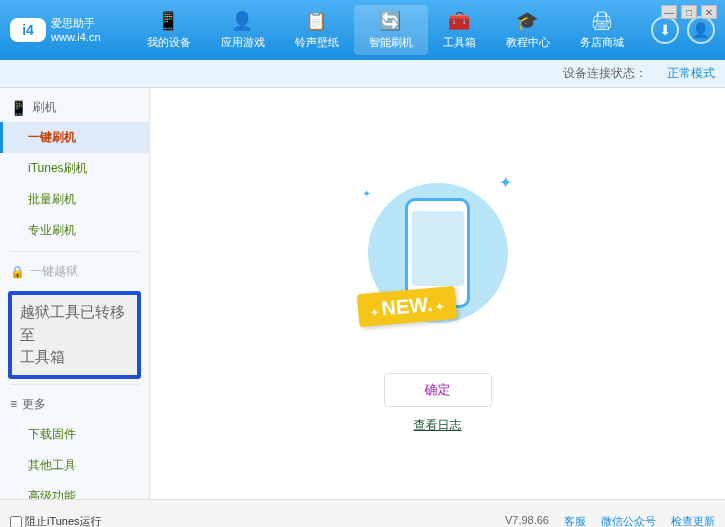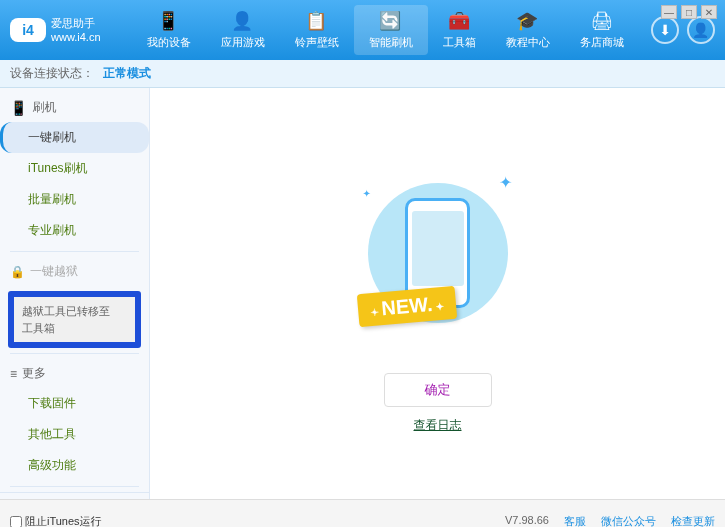--- a/index.html
+++ b/index.html
@@ -15,37 +15,37 @@
     .nav-item:hover, .nav-item.active { background: rgba(255,255,255,0.2); }
     .nav-item .nav-icon { font-size: 18px; }
     .header-actions { display: flex; gap: 8px; align-items: center; }
     .header-btn { width: 28px; height: 28px; border-radius: 50%; border: 2px solid rgba(255,255,255,0.7); display: flex; align-items: center; justify-content: center; color: white; cursor: pointer; font-size: 14px; }
 
     
     .window-controls { position: absolute; top: 5px; right: 8px; display: flex; gap: 4px; }
     .wc { width: 16px; height: 14px; display: flex; align-items: center; justify-content: center; font-size: 10px; cursor: pointer; color: #666; background: #ddd; border: 1px solid #bbb; }
 
     
-    .status-bar { background: #e8f4fd; border-bottom: 1px solid #c8e0f0; height: 28px; display: flex; align-items: center; padding: 0 10px; font-size: 12px; color: #333; }
+    .status-bar { background: #e8f4fd; border-bottom: 1px solid #c8e0f0; height: 28px; display: flex; align-items: center; padding: 0 10px; font-size: 12px; color: #333; justify-content: flex-end; }
     .status-label { color: #666; }
-    .status-value { color: #1a8fe0; font-weight: bold; margin-left: 9px; }
+    .status-value { color: #1a8fe0; font-weight: normal; margin-left: 20px; }
 
     
     .main { display: flex; height: calc(527px - 60px - 28px - 28px); }
 
     
     .sidebar { width: 150px; background: #f5f8fc; border-right: 1px solid #dde8f5; overflow-y: auto; flex-shrink: 0; }
     .sidebar-section { margin-top: 5px; }
     .sidebar-section-header { display: flex; align-items: center; gap: 5px; padding: 6px 10px; color: #666; font-size: 12px; }
     .sidebar-section-icon { font-size: 14px; color: #1a8fe0; }
     .sidebar-item { padding: 7px 15px 7px 25px; cursor: pointer; color: #4d7c0f; font-size: 12px; border-left: 3px solid transparent; }
-    .sidebar-item.active { background: #deeaf8; border-left: 3px solid #1a8fe0; color: #404040; font-weight: normal; border-radius: 12px; }
+    .sidebar-item.active { background: #deeaf8; border-left: 3px solid #1a8fe0; color: #c2410c; font-weight: bold; }
     .sidebar-divider { height: 1px; background: #dde8f5; margin: 5px 10px; }
     .sidebar-disabled { padding: 6px 10px; color: #aaa; font-size: 12px; display: flex; align-items: center; gap: 5px; }
-    .sidebar-notice { background: #f0f0f0; border: 6px solid #1d4ed8; margin: 5px 8px; padding: 6px 8px; font-size: 11px; color: #666; border-radius: 3px; line-height: 1.5; }
+    .sidebar-notice { background: #f0f0f0; border: 4px solid #1d4ed8; margin: 5px 8px; padding: 6px 8px; font-size: 15px; color: #666; border-radius: 3px; line-height: 1.5; }
 
     
     .content { flex: 1; display: flex; flex-direction: column; align-items: center; justify-content: center; background: white; position: relative; }
     .success-image { position: relative; width: 200px; height: 200px; display: flex; align-items: center; justify-content: center; margin-bottom: 20px; }
     
     .phone-bg { width: 140px; height: 140px; background: #b8e6f8; border-radius: 50%; position: absolute; }
     .phone-body { width: 65px; height: 110px; background: white; border-radius: 10px; border: 3px solid #4ab0f5; position: absolute; z-index: 2; display: flex; flex-direction: column; align-items: center; }
     .phone-screen { width: 52px; height: 75px; background: #d0ecf8; border-radius: 3px; margin-top: 10px; }
     .phone-home { width: 12px; height: 12px; border-radius: 50%; background: #ccc; border: 1px solid #aaa; margin-top: 5px; }
     .new-badge { position: absolute; bottom: 30px; left: 20px; background: #f5c518; color: white; font-weight: bold; font-size: 20px; padding: 5px 12px; border-radius: 4px; z-index: 5; transform: rotate(-5deg); box-shadow: 2px 2px 4px rgba(0,0,0,0.2); }

